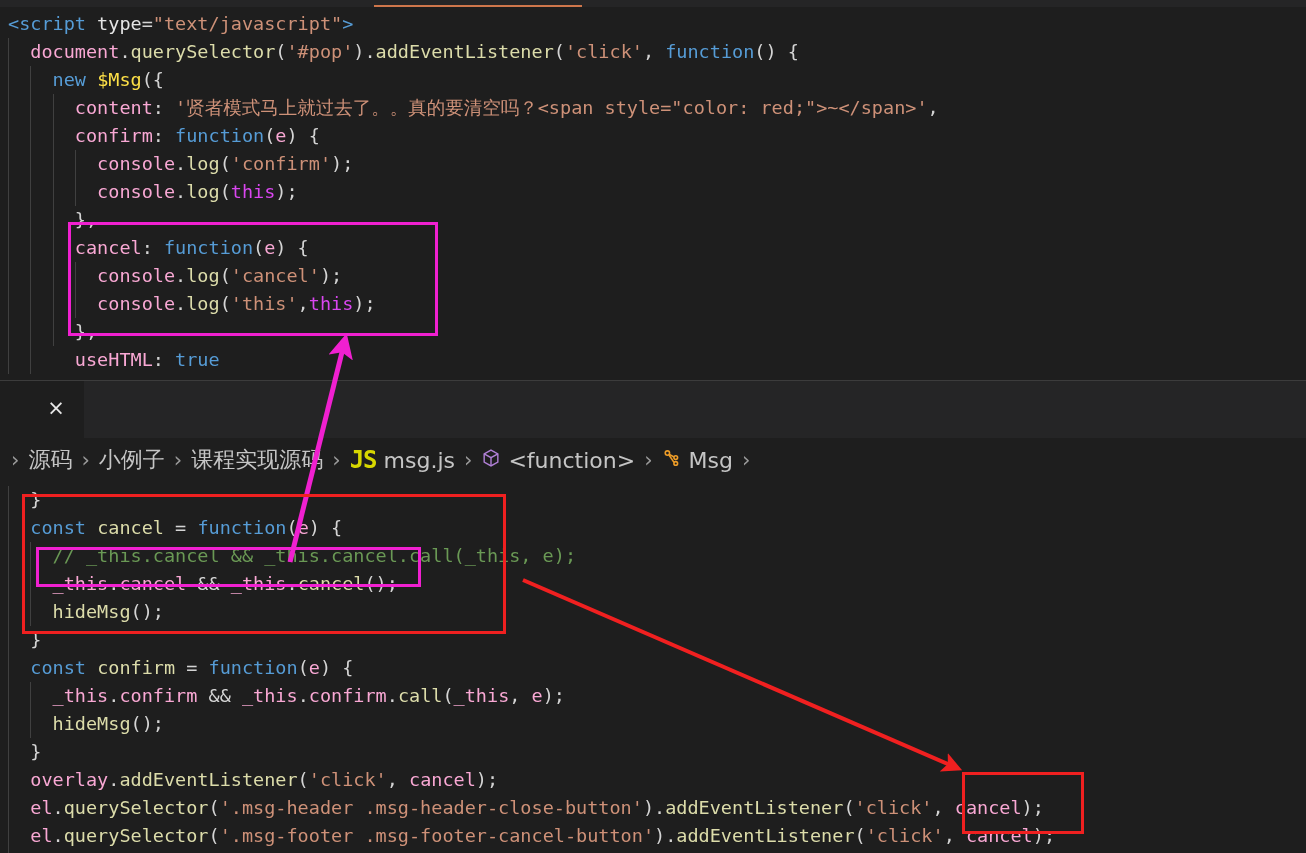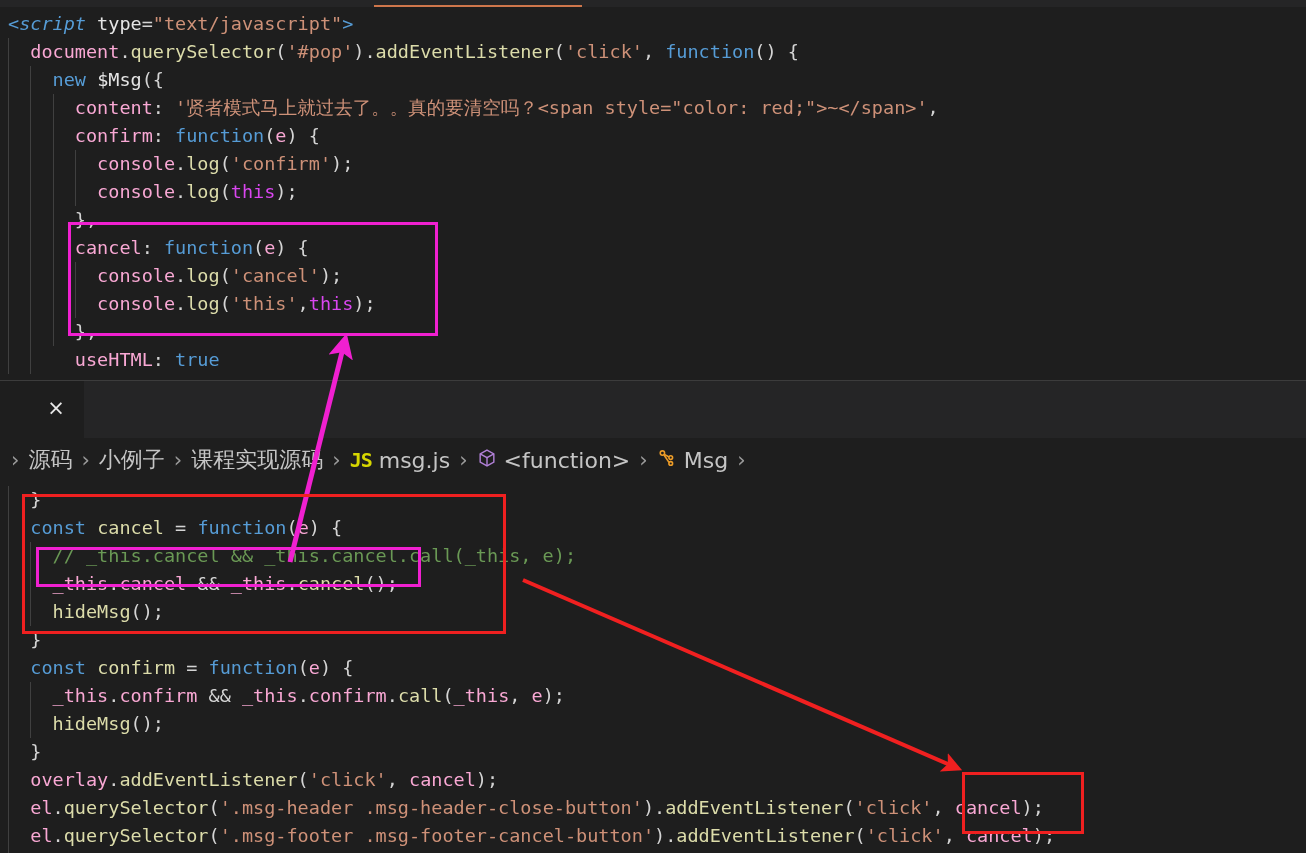--- a/index.html
+++ b/index.html
@@ -50,22 +50,22 @@
     position: absolute; width: 1px; background: #404040; top: 0;
   }
 
   
   .kw      { color: #569cd6; margin-top: 39px; }
   .fn      { color: #dcdcaa; }   
   .var     { color: #f9a8d4; }   
   .str     { color: #ce9178; }
   .cmt     { color: #6a9955; }   
   .pun     { color: #d4d4d4; }
-  .cls     { color: #e5e5e5; text-align: center; }   
-  .tag     { color: #569cd6; font-style: italic; }
+  .cls     { color: #fde047; text-align: center; }   
+  .tag     { color: #569cd6; }
   .attr    { color: #e5e5e5; }
   .this    { color: #d946ef; }
 
   
   .panel-strip {
     position: absolute; left: 0; top: 380px; width: 1306px; height: 58px;
     background: #252526;
     border-top: 1px solid #3c3c3c;
   }
   .panel-tab-slot {
@@ -89,21 +89,21 @@
     color: #bcbcbc;
     padding-left: 2px;
     white-space: nowrap;
     overflow: hidden;
   }
   .bc-sep { color: #9a9a9a; margin: 0 9px; font-size: 21px; }
   .bc-txt { color: #c5c5c5; text-align: right; }
   .bc-icon { display: inline-block; margin-right: 7px; vertical-align: middle; }
   .bc-item { display: inline-flex; align-items: center; }
   .js-badge {
-    color: #d7d700; font-weight: bold; font-size: 20px;
+    color: #d7d700; font-weight: bold; font-size: 24px;
     font-family: "DejaVu Sans Mono","Liberation Mono",monospace;
     letter-spacing: -1px;
   }
 
   
   .box { position: absolute; pointer-events: none; }
 
   svg.overlay {
     position: absolute; left: 0; top: 0;
     width: 1306px; height: 853px;

